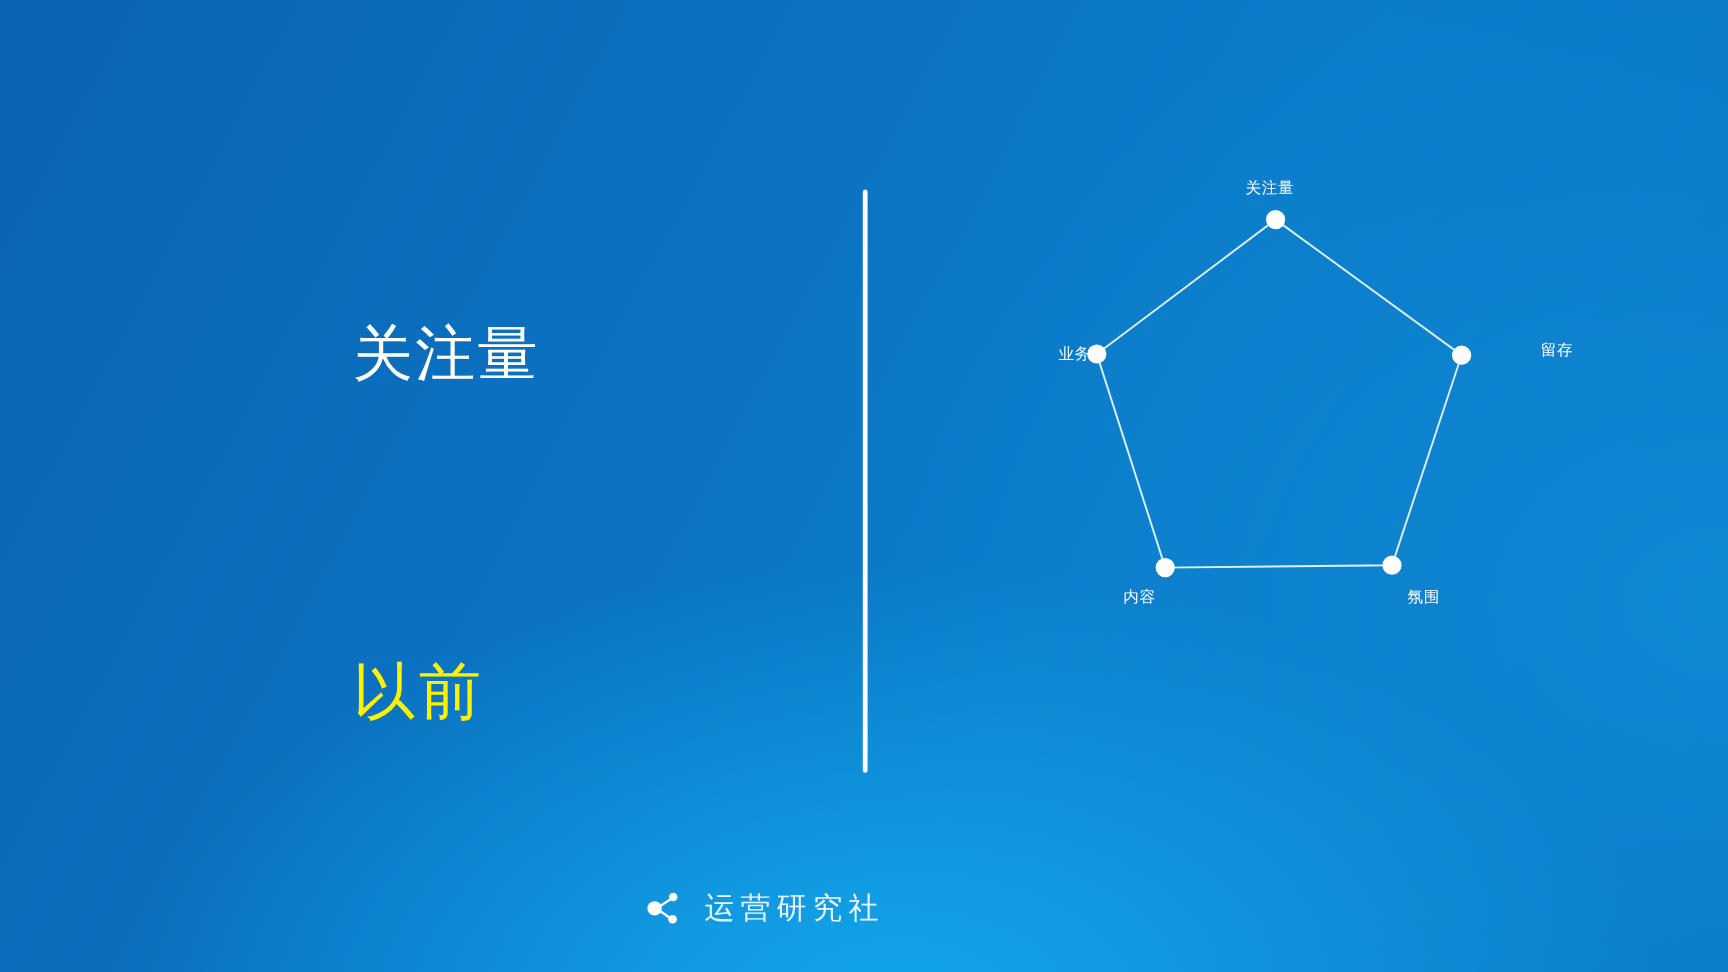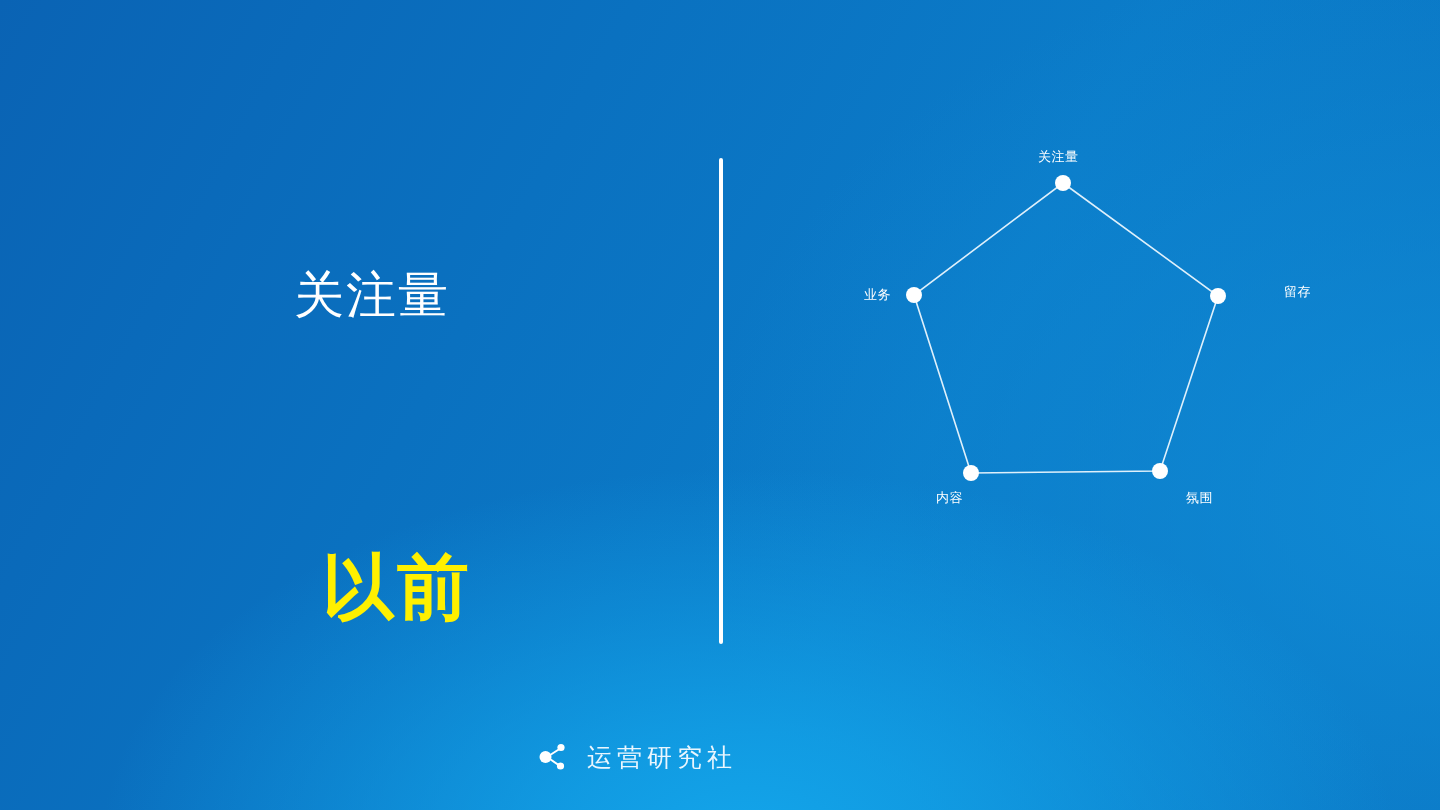--- a/index.html
+++ b/index.html
@@ -36,26 +36,25 @@
     letter-spacing: 2px;
     white-space: nowrap;
     font-weight: 400;
   }
   .plain-line.l1 { left: 294px; top: 270px; }
   .plain-line.l2 { left: 294px; top: 390px; }
 
   .big-yellow {
     position: absolute;
     color: #fff000;
-    font-size: 72px;
-    font-weight: bold;
+    font-size: 52px;
+    font-weight: normal;
     line-height: 1;
     letter-spacing: 3px;
     white-space: nowrap;
-    margin-left: 28px;
   }
   .big-yellow.before { left: 294px; top: 551px; }
   .big-yellow.now    { left: 1008px; top: 559px; }
 
   
   .divider {
     position: absolute;
     left: 719px;
     top: 158px;
     width: 4px;
@@ -131,23 +130,23 @@
       <polygon points="223,53 378,166 320,341 131,343 74,165" fill="none" stroke="#dff0fb" stroke-width="1.6"></polygon>
       <circle cx="223" cy="53" r="8" fill="#ffffff"></circle>
       <circle cx="378" cy="166" r="8" fill="#ffffff"></circle>
       <circle cx="320" cy="341" r="8" fill="#ffffff"></circle>
       <circle cx="131" cy="343" r="8" fill="#ffffff"></circle>
       <circle cx="74" cy="165" r="8" fill="#ffffff"></circle>
     </svg>
 
     <div class="vertex-label" style="left:198px; top:20px;">关注量</div>
     <div class="vertex-label" style="left:400px; top:155px;margin-left:44px;">留存</div>
-    <div class="vertex-label" style="left:346px; top:361px;">氛围</div>
+    <div class="vertex-label" style="left:333px; top:361px;">氛围</div>
     <div class="vertex-label" style="left:96px; top:361px;">内容</div>
-    <div class="vertex-label" style="left:24px; top:158px;">业务</div>
+    <div class="vertex-label" style="left:42px; top:158px;">业务</div>
   </div>
 
 
   <div class="footer">
     <svg class="footer-icon" viewBox="0 0 34 34">
       <line x1="12" y1="17" x2="26" y2="8" stroke="#ffffff" stroke-width="2" stroke-linecap="round"></line>
       <line x1="12" y1="17" x2="25" y2="26" stroke="#ffffff" stroke-width="2" stroke-linecap="round"></line>
       <circle cx="10.5" cy="17" r="6" fill="#ffffff"></circle>
       <circle cx="26" cy="7.5" r="3.6" fill="#ffffff"></circle>
       <circle cx="25.5" cy="26" r="3.6" fill="#ffffff"></circle>

